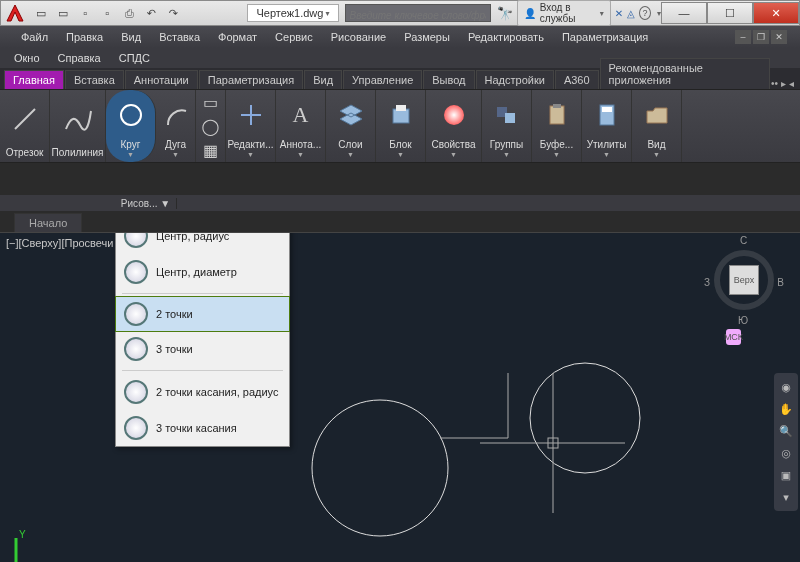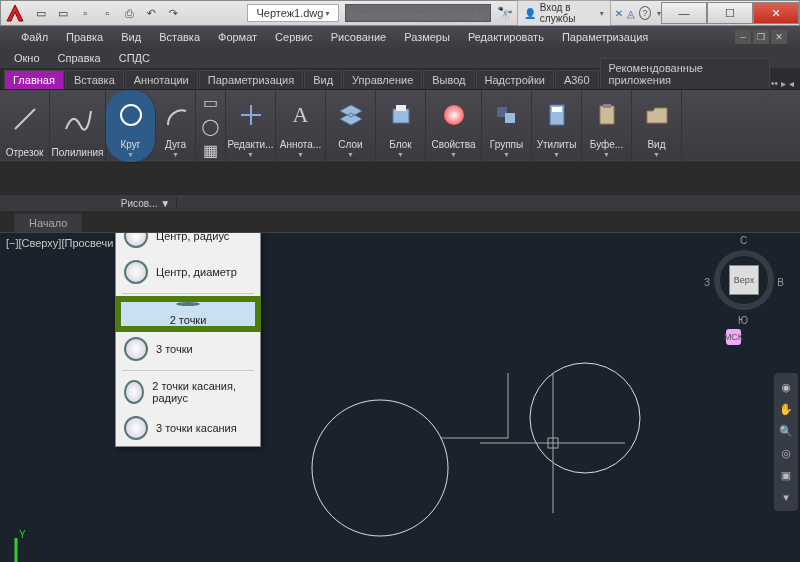--- a/index.html
+++ b/index.html
@@ -44,23 +44,23 @@
   
   .panel-group-footer { height:16px; background:#3a3a40; display:flex; align-items:center;margin-top:32px;}
   .panel-group-footer .pg { color:#ccc; font-size:10px; text-align:center; border-right:1px solid #2a2a2a;}
   
   .doc-tabs{ height:22px; background:#2b2b2b; display:flex; align-items:flex-end; border-bottom:1px solid #444; padding-left:14px;}
   .doc-tab{ background:#3a3a40; color:#aaa; font-size:11px; padding:3px 14px; border:1px solid #333; border-bottom:none;}
   
   .draw { position:relative; height: calc(562px - 26px - 22px - 20px - 22px - 73px - 16px - 22px); background:#1a222c; overflow:hidden;}
   .viewport-label{ position:absolute; top:4px; left:6px; color:#c8c8c8; font-size:11px;}
   
-  .circle-menu { position:absolute; top:-16px; left:115px; width:146px; background:#f0f0f0; border:1px solid #888; box-shadow:2px 2px 5px rgba(0,0,0,.4);}
+  .circle-menu { position:absolute; top:-16px; left:115px; width:175px; background:#f0f0f0; border:1px solid #888; box-shadow:2px 2px 5px rgba(0,0,0,.4);}
   .circle-menu .cmitem{ height:36px; display:flex; align-items:center; gap:8px; padding:0 8px; font-size:11px; color:#222;}
-  .circle-menu .cmitem.hover{ background:#c9dff2; border:6px solid #4d7c0f; margin:-1px;flex-direction:column;}
+  .circle-menu .cmitem.hover{ background:#c9dff2; border:1px solid #4d7c0f; margin:-1px;}
   .circle-menu hr{ border:none; border-top:1px solid #ccc; margin:3px 6px;}
   .cmicon{ width:24px; height:24px; border-radius:50%; border:2px solid #577; background:radial-gradient(#fff,#ccd);}
   
   .viewcube { position:absolute; top:2px; right:16px; width:80px; height:100px; color:#999; font-size:10px;}
   .vc-ring{ position:absolute; top:15px; left:10px; width:60px; height:60px; border:6px solid rgba(140,140,140,.25); border-radius:50%;}
   .vc-face{ position:absolute; top:30px; left:25px; width:30px; height:30px; background:#ddd; border:1px solid #888; display:flex; align-items:center; justify-content:center; color:#555; font-size:9px;}
   .vc-n{position:absolute; top:0; left:36px;} .vc-s{position:absolute; top:80px; left:34px;}
   .vc-w{position:absolute; top:42px; left:0;} .vc-e{position:absolute; top:42px; right:0;}
   .wcs-badge{ position:absolute; top:94px; left:22px; width:15px; height:16px; background:#f0abfc; border-radius:3px; display:flex; align-items:center; justify-content:center; font-size:9px; color:#555;}
   
@@ -251,35 +251,35 @@
           <rect x="4" y="6" width="10" height="10" fill="#568"></rect>
           <rect x="12" y="12" width="10" height="10" fill="#9bd"></rect>
         </svg>
       </div>
     <div class="lab">Группы</div>
     <div class="dd">▼</div>
   </div>
   <div class="rbtn">
     <div class="ico">
         <svg width="28" height="28">
+          <rect x="7" y="5" width="14" height="18" fill="#cb9" stroke="#975"></rect>
+          <rect x="10" y="3" width="8" height="4" fill="#888"></rect>
+        </svg>
+      </div>
+    <div class="lab">Буфе...</div>
+    <div class="dd">▼</div>
+  </div>
+  <div class="rbtn">
+    <div class="ico">
+        <svg width="28" height="28">
           <rect x="7" y="4" width="14" height="20" fill="#9bd" stroke="#579"></rect>
           <rect x="9" y="6" width="10" height="5" fill="#fff"></rect>
         </svg>
       </div>
     <div class="lab">Утилиты</div>
-    <div class="dd">▼</div>
-  </div>
-  <div class="rbtn">
-    <div class="ico">
-        <svg width="28" height="28">
-          <rect x="7" y="5" width="14" height="18" fill="#cb9" stroke="#975"></rect>
-          <rect x="10" y="3" width="8" height="4" fill="#888"></rect>
-        </svg>
-      </div>
-    <div class="lab">Буфе...</div>
     <div class="dd">▼</div>
   </div>
   <div class="rbtn">
     <div class="ico">
         <svg width="28" height="28">
           <path d="M4 10 L10 10 L12 7 L24 7 L24 22 L4 22 Z" fill="#cb9" stroke="#975"></path>
         </svg>
       </div>
     <div class="lab">Вид</div>
     <div class="dd">▼</div>

